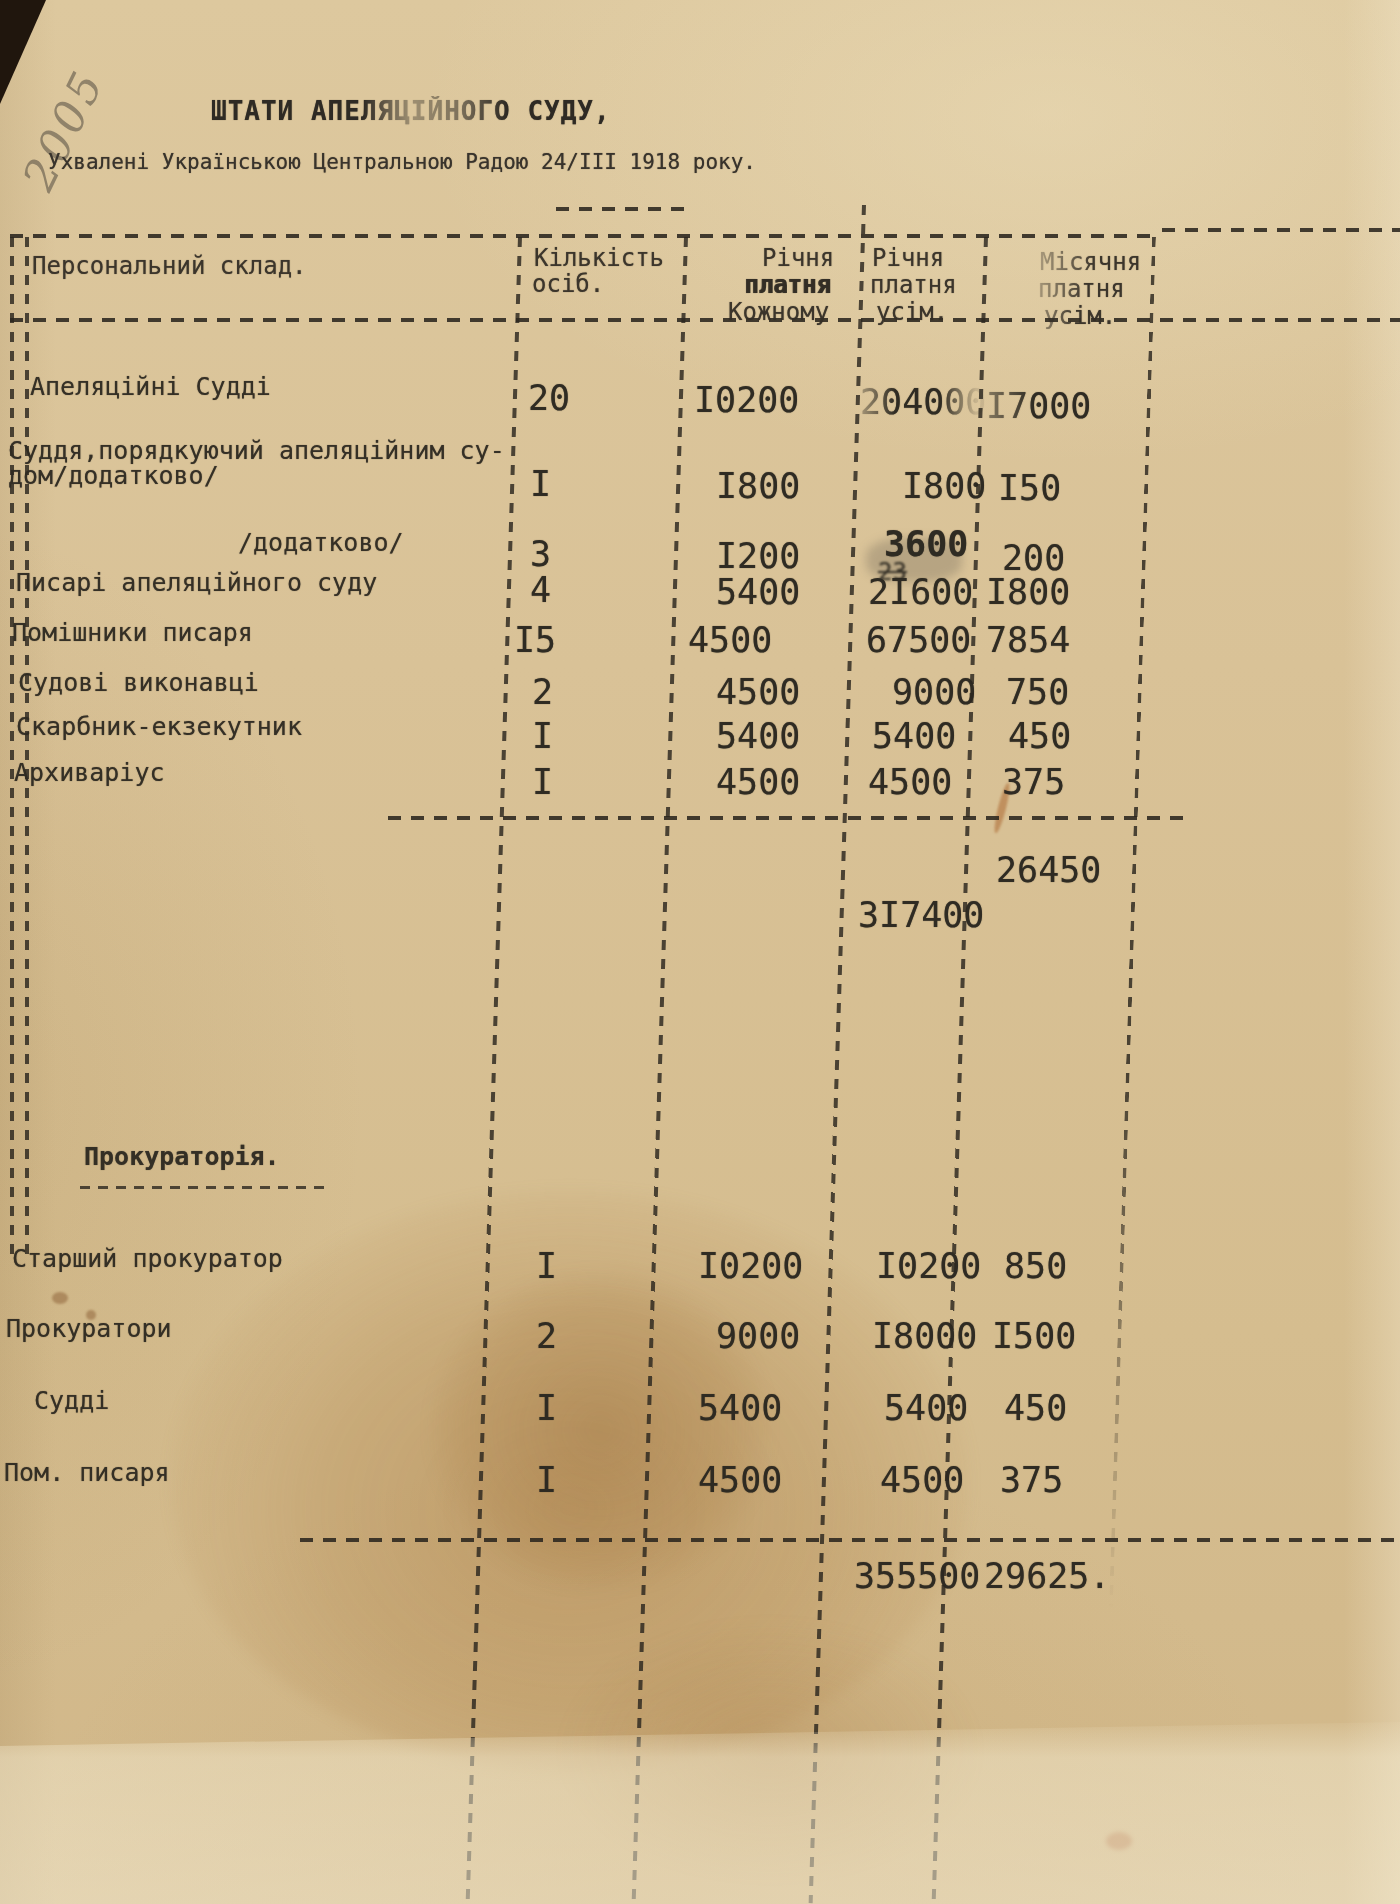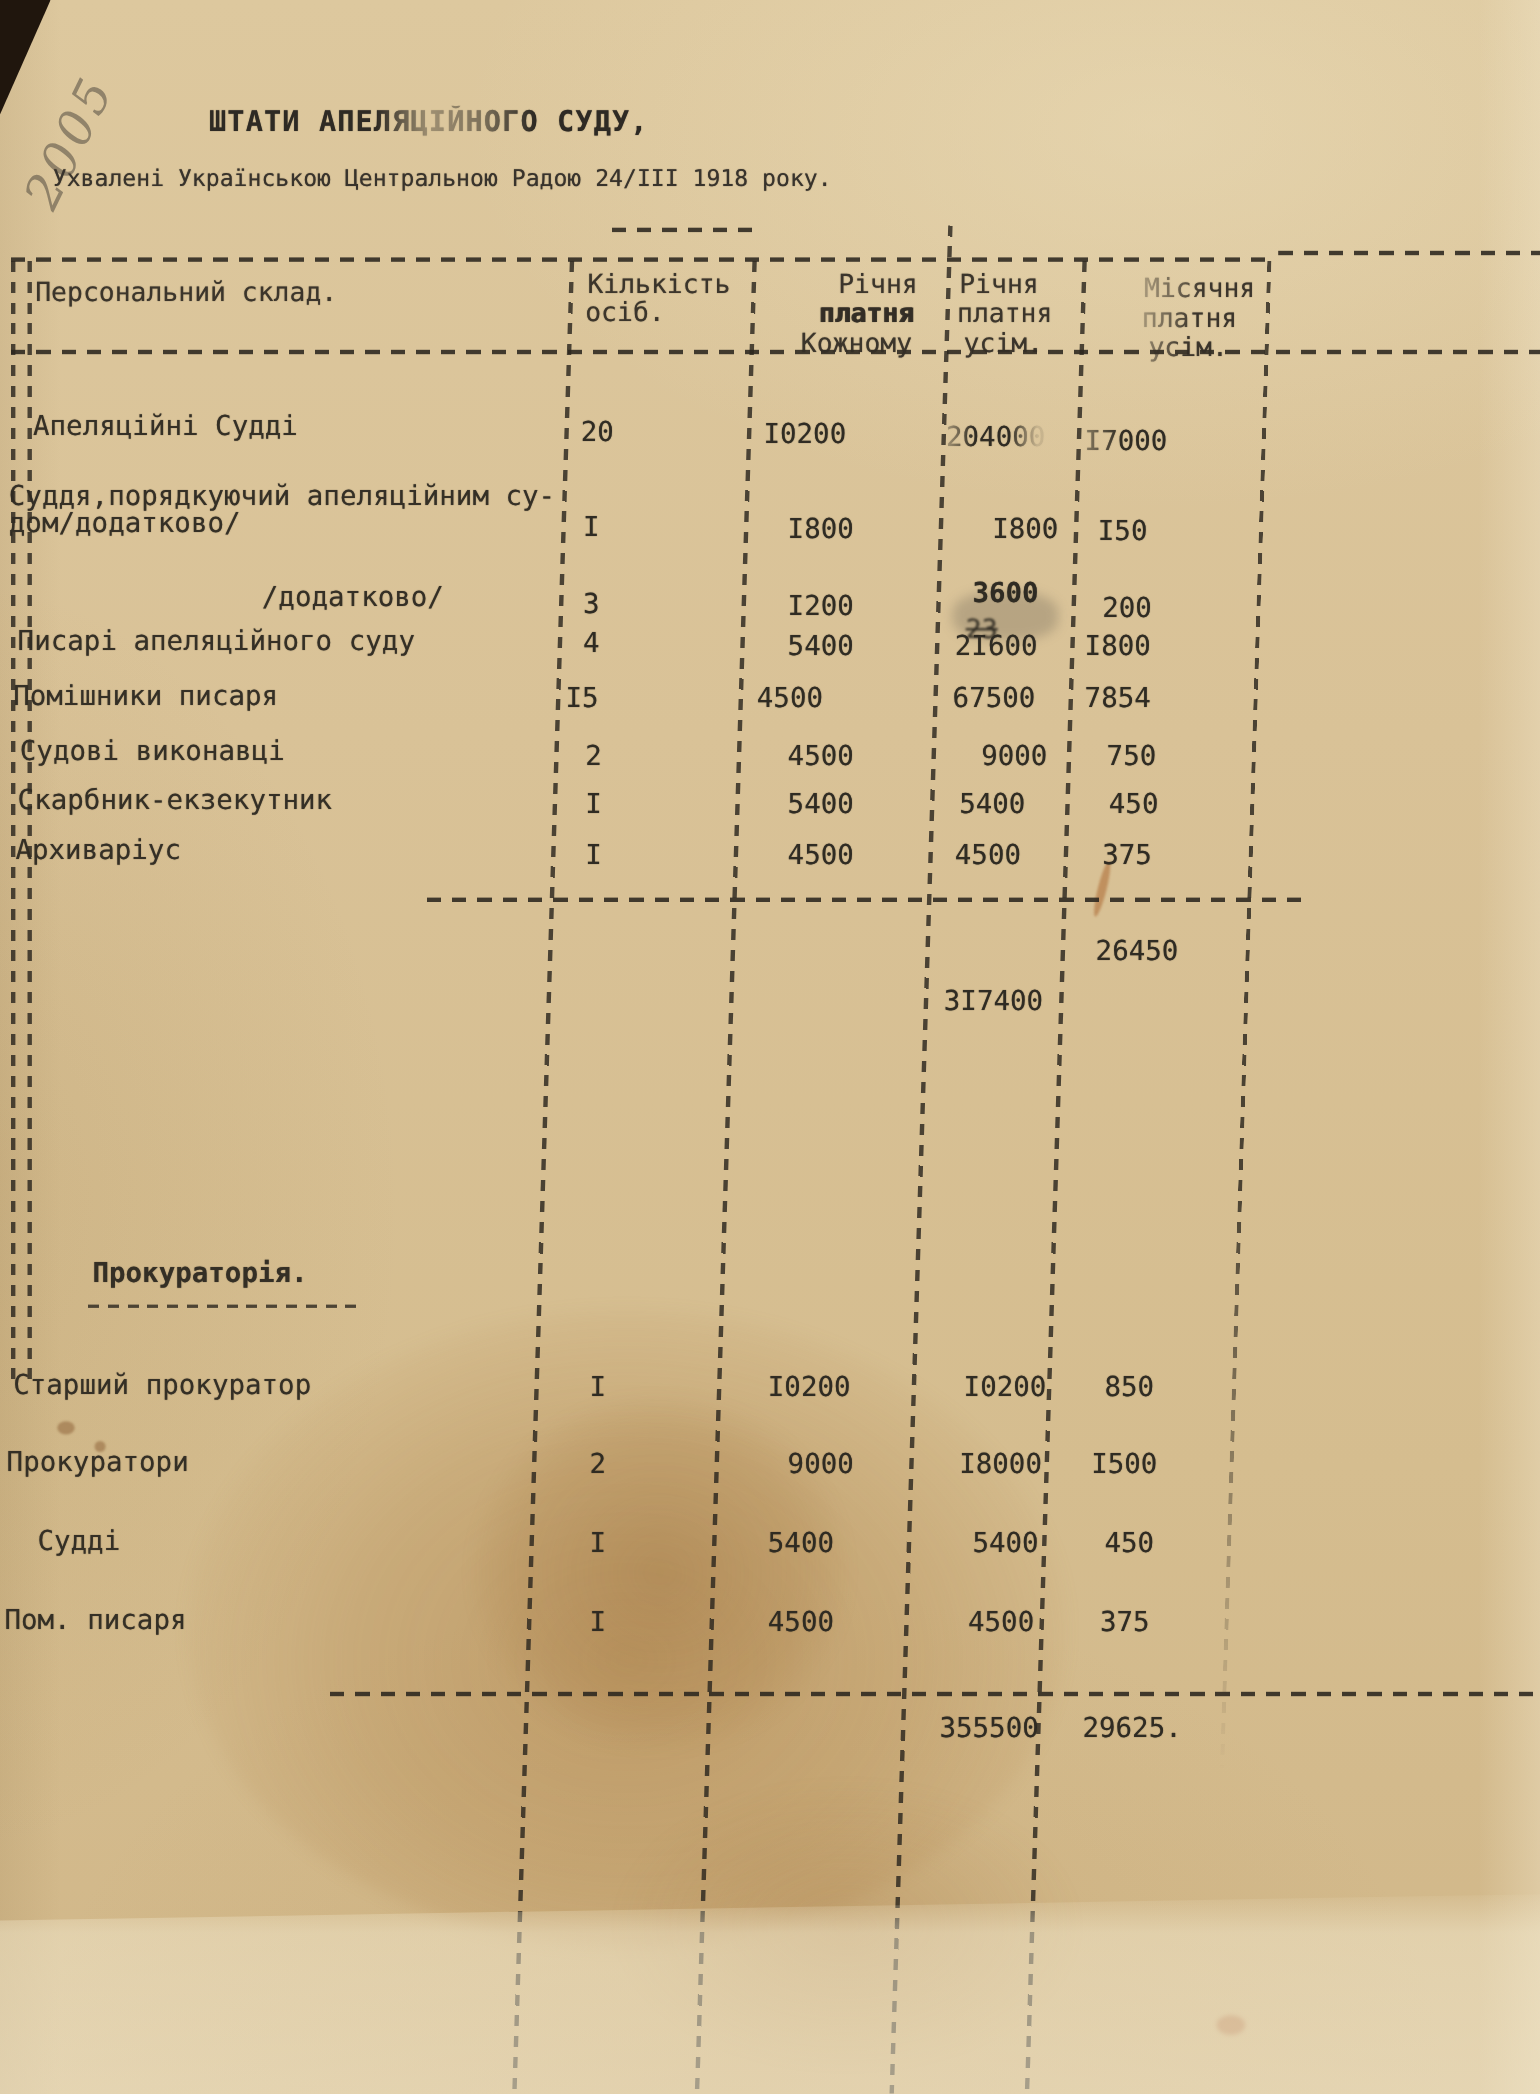--- a/index.html
+++ b/index.html
@@ -9,25 +9,25 @@
     color:#35302a;
     background:
       radial-gradient(ellipse 900px 500px at 75% 6%, rgba(240,228,194,0.40), transparent 70%),
       radial-gradient(ellipse 650px 900px at -4% 58%, rgba(150,115,60,0.14), transparent 65%),
       radial-gradient(ellipse 900px 650px at 48% 100%, rgba(185,145,85,0.22), transparent 72%),
       linear-gradient(90deg, rgba(120,90,45,0.10) 0%, transparent 4%, transparent 96%, rgba(245,235,210,0.35) 100%),
       linear-gradient(180deg,#ddc89e 0%,#d9c297 35%,#d5bd8f 70%,#d1b789 100%);
   }
   .abs{position:absolute; white-space:pre;}
   .txt{ text-shadow:0 0 1px rgba(40,35,28,0.65); }
-  .title{ font-size:26px; font-weight:bold; letter-spacing:1px; color:#2e2a24;}
+  .title{ font-size:26px; font-weight:bold; letter-spacing:1px; color:#2e2a24;margin-left:21px;}
   .subtitle{ font-size:21px; color:#38332c;}
   .hdr{ font-size:24px; color:rgba(52,47,39,0.88);}
   .name{ font-size:25px; color:rgba(48,43,35,0.92);}
-  .num{ font-size:25px; color:rgba(44,40,33,0.94);}
+  .num{ font-size:35px; color:rgba(44,40,33,0.94);}
   .overstruck{ font-weight:bold; text-shadow:1px 0 0 rgba(32,28,22,0.85),0 0 1px rgba(32,28,22,0.6);}
   .bold{ font-weight:bold;}
   
   .hline{ position:absolute; height:4px;
     background:repeating-linear-gradient(90deg, rgba(43,38,30,0.88) 0 13px, transparent 13px 23px);}
   .hline.fine{ height:3px;
     background:repeating-linear-gradient(90deg, rgba(43,38,30,0.8) 0 10px, transparent 10px 18px);}
   .vline{ position:absolute; width:4px; transform-origin:top center; transform:rotate(1.8deg);
     background:repeating-linear-gradient(180deg, rgba(43,38,30,0.82) 0 10px, transparent 10px 19px);}
   .vline.straight{ transform:none;}

